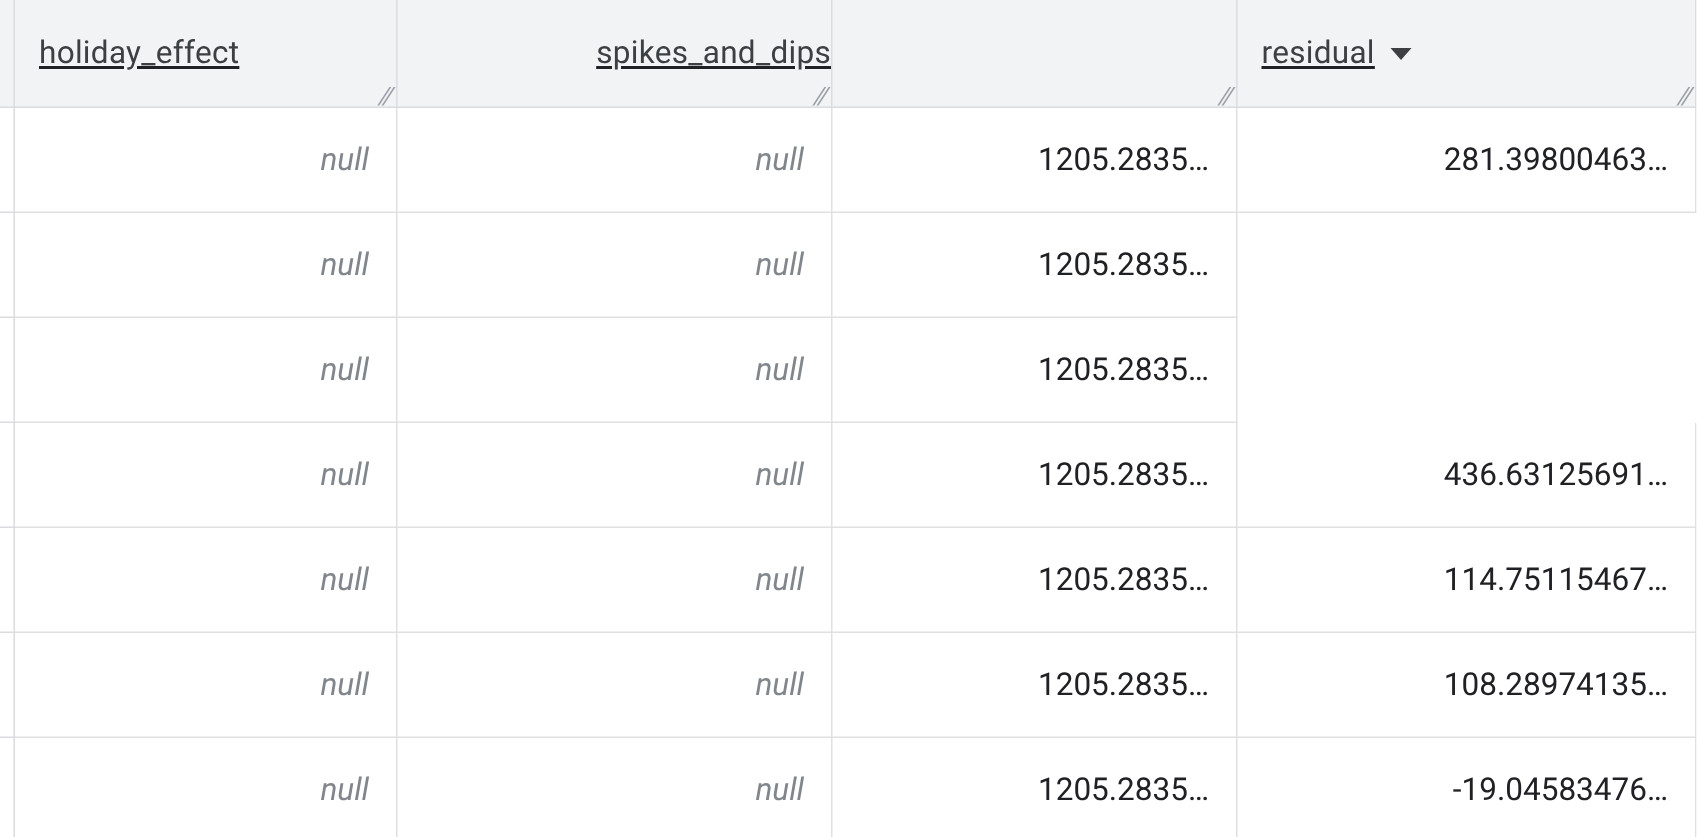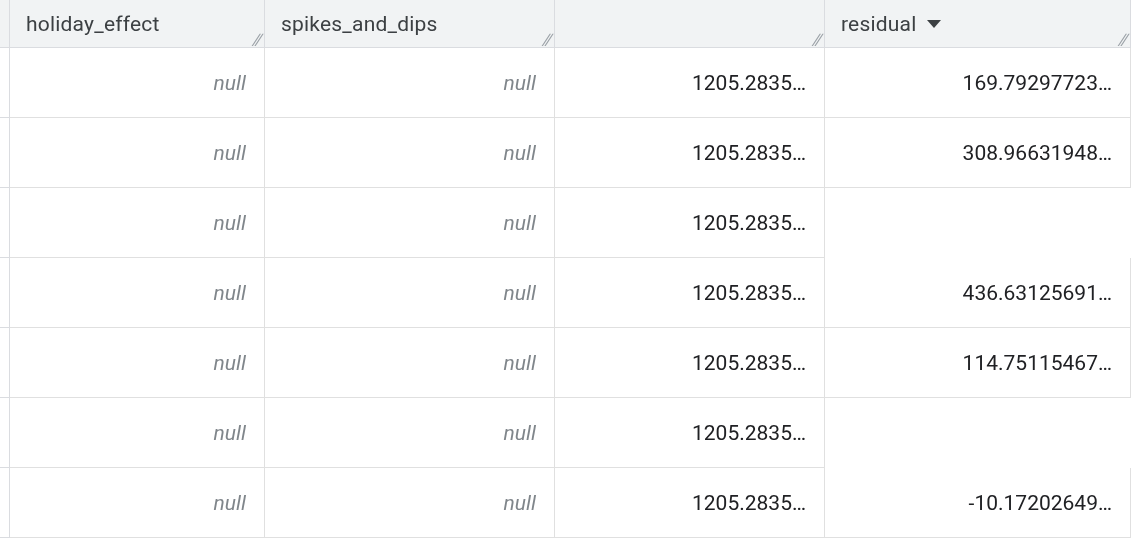--- a/index.html
+++ b/index.html
@@ -9,21 +9,22 @@
       color: #202124;
       background: #fff;
       width: 1131px;
       height: 558px;
       overflow: hidden;
     }
     .table { display: flex; flex-direction: column; width: 100%; }
     .header-row {
       display: flex;
       background: #f1f3f4;
-      height: 48px;
+      height: 72px;
+      text-decoration: underline;
     }
     .header-cell {
       position: relative;
       border-right: 1px solid #dadce0;
       border-bottom: 1px solid #dadce0;
       display: flex;
       align-items: center;
       padding-left: 16px;
       color: #3c4043;
       font-weight: 400;
@@ -74,21 +75,21 @@
       white-space: nowrap;
     }
     .body-cell.num, .body-cell.nullcell { justify-content: flex-end; text-align: right; }
     .null {
       font-style: italic;
       color: #80868b;
     }
     
     .c0 { flex: 0 0 10px; }
     .c1 { flex: 0 0 255px; }
-    .c2 { flex: 0 0 290px; }
+    .c2 { flex: 0 0 290px; justify-content: flex-end; }
     .c3 { flex: 0 0 270px; }
     .c4 { flex: 0 0 306px; }
   </style>
 </head>
 <body>
 
 <div class="table">
 
   <div class="header-row">
     <div class="col-edge-left c0"></div>
@@ -119,37 +120,34 @@
     <div class="body-cell nullcell c1">
         <span class="null">null</span>
       </div>
     <div class="body-cell nullcell c2">
         <span class="null">null</span>
       </div>
     <div class="body-cell num c3">
         <span>1205.2835…</span>
       </div>
     <div class="body-cell num c4">
-        <span>169.79297723…</span>
-      </div>
-  </div>
-
-  <div class="body-row">
-    <div class="col-edge-left c0"></div>
-    <div class="body-cell nullcell c1">
-        <span class="null">null</span>
-      </div>
-    <div class="body-cell nullcell c2">
-        <span class="null">null</span>
-      </div>
-    <div class="body-cell num c3">
-        <span>1205.2835…</span>
-      </div>
-    <div class="body-cell num c4">
-        <span>308.96631948…</span>
+        <span>281.39800463…</span>
+      </div>
+  </div>
+
+  <div class="body-row">
+    <div class="col-edge-left c0"></div>
+    <div class="body-cell nullcell c1">
+        <span class="null">null</span>
+      </div>
+    <div class="body-cell nullcell c2">
+        <span class="null">null</span>
+      </div>
+    <div class="body-cell num c3">
+        <span>1205.2835…</span>
       </div>
   </div>
 
   <div class="body-row">
     <div class="col-edge-left c0"></div>
     <div class="body-cell nullcell c1">
         <span class="null">null</span>
       </div>
     <div class="body-cell nullcell c2">
         <span class="null">null</span>
@@ -195,31 +193,34 @@
     <div class="col-edge-left c0"></div>
     <div class="body-cell nullcell c1">
         <span class="null">null</span>
       </div>
     <div class="body-cell nullcell c2">
         <span class="null">null</span>
       </div>
     <div class="body-cell num c3">
         <span>1205.2835…</span>
       </div>
-  </div>
-
-  <div class="body-row">
-    <div class="col-edge-left c0"></div>
-    <div class="body-cell nullcell c1">
-        <span class="null">null</span>
-      </div>
-    <div class="body-cell nullcell c2">
-        <span class="null">null</span>
-      </div>
-    <div class="body-cell num c3">
-        <span>1205.2835…</span>
-      </div>
-    <div class="body-cell num c4">
-        <span>-10.17202649…</span>
+    <div class="body-cell num c4">
+        <span>108.28974135…</span>
+      </div>
+  </div>
+
+  <div class="body-row">
+    <div class="col-edge-left c0"></div>
+    <div class="body-cell nullcell c1">
+        <span class="null">null</span>
+      </div>
+    <div class="body-cell nullcell c2">
+        <span class="null">null</span>
+      </div>
+    <div class="body-cell num c3">
+        <span>1205.2835…</span>
+      </div>
+    <div class="body-cell num c4">
+        <span>-19.04583476…</span>
       </div>
   </div>
 
 </div>
 
 </body></html>

